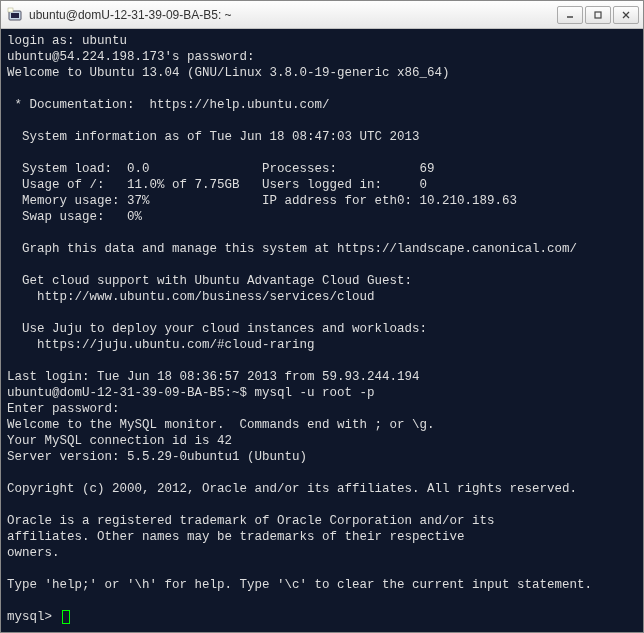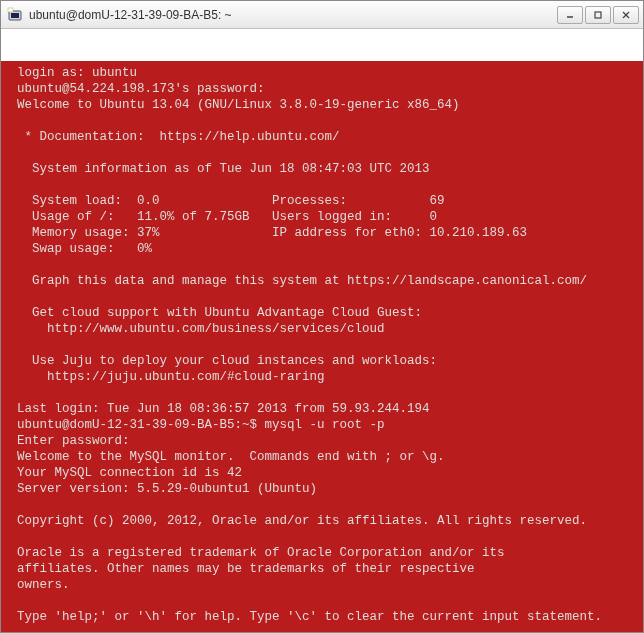--- a/index.html
+++ b/index.html
@@ -10,21 +10,20 @@
   height: 633px;
   overflow: hidden;
 }
 .window {
   width: 644px;
   height: 633px;
   border: 1px solid #888;
   background: #fff;
   display: flex;
   flex-direction: column;
-  gap: 32px;
 }
 .titlebar {
   height: 28px;
   background: linear-gradient(#fefefe, #e8e8e8);
   border-bottom: 1px solid #c0c0c0;
   display: flex;
   align-items: center;
   padding: 0 4px 0 6px;
   font-size: 12px;
   color: #333;
@@ -54,26 +53,26 @@
   border-radius: 2px;
   display: flex;
   align-items: center;
   justify-content: center;
   font-size: 10px;
   color: #444;
   cursor: pointer;
 }
 .terminal {
   flex: 1;
-  background: #b91c1c;
+  background: #0f172a;
   color: #ddd;
   font-family: "Consolas", "Courier New", monospace;
   font-size: 12.5px;
   line-height: 16px;
-  padding: 4px 16px;
+  padding: 4px 6px;
   white-space: pre;
   overflow: hidden;
 }
 .cursor {
   display: inline-block;
   width: 8px;
   height: 14px;
   border: 1px solid #0f0;
   margin-left: 2px;
   vertical-align: text-bottom;

